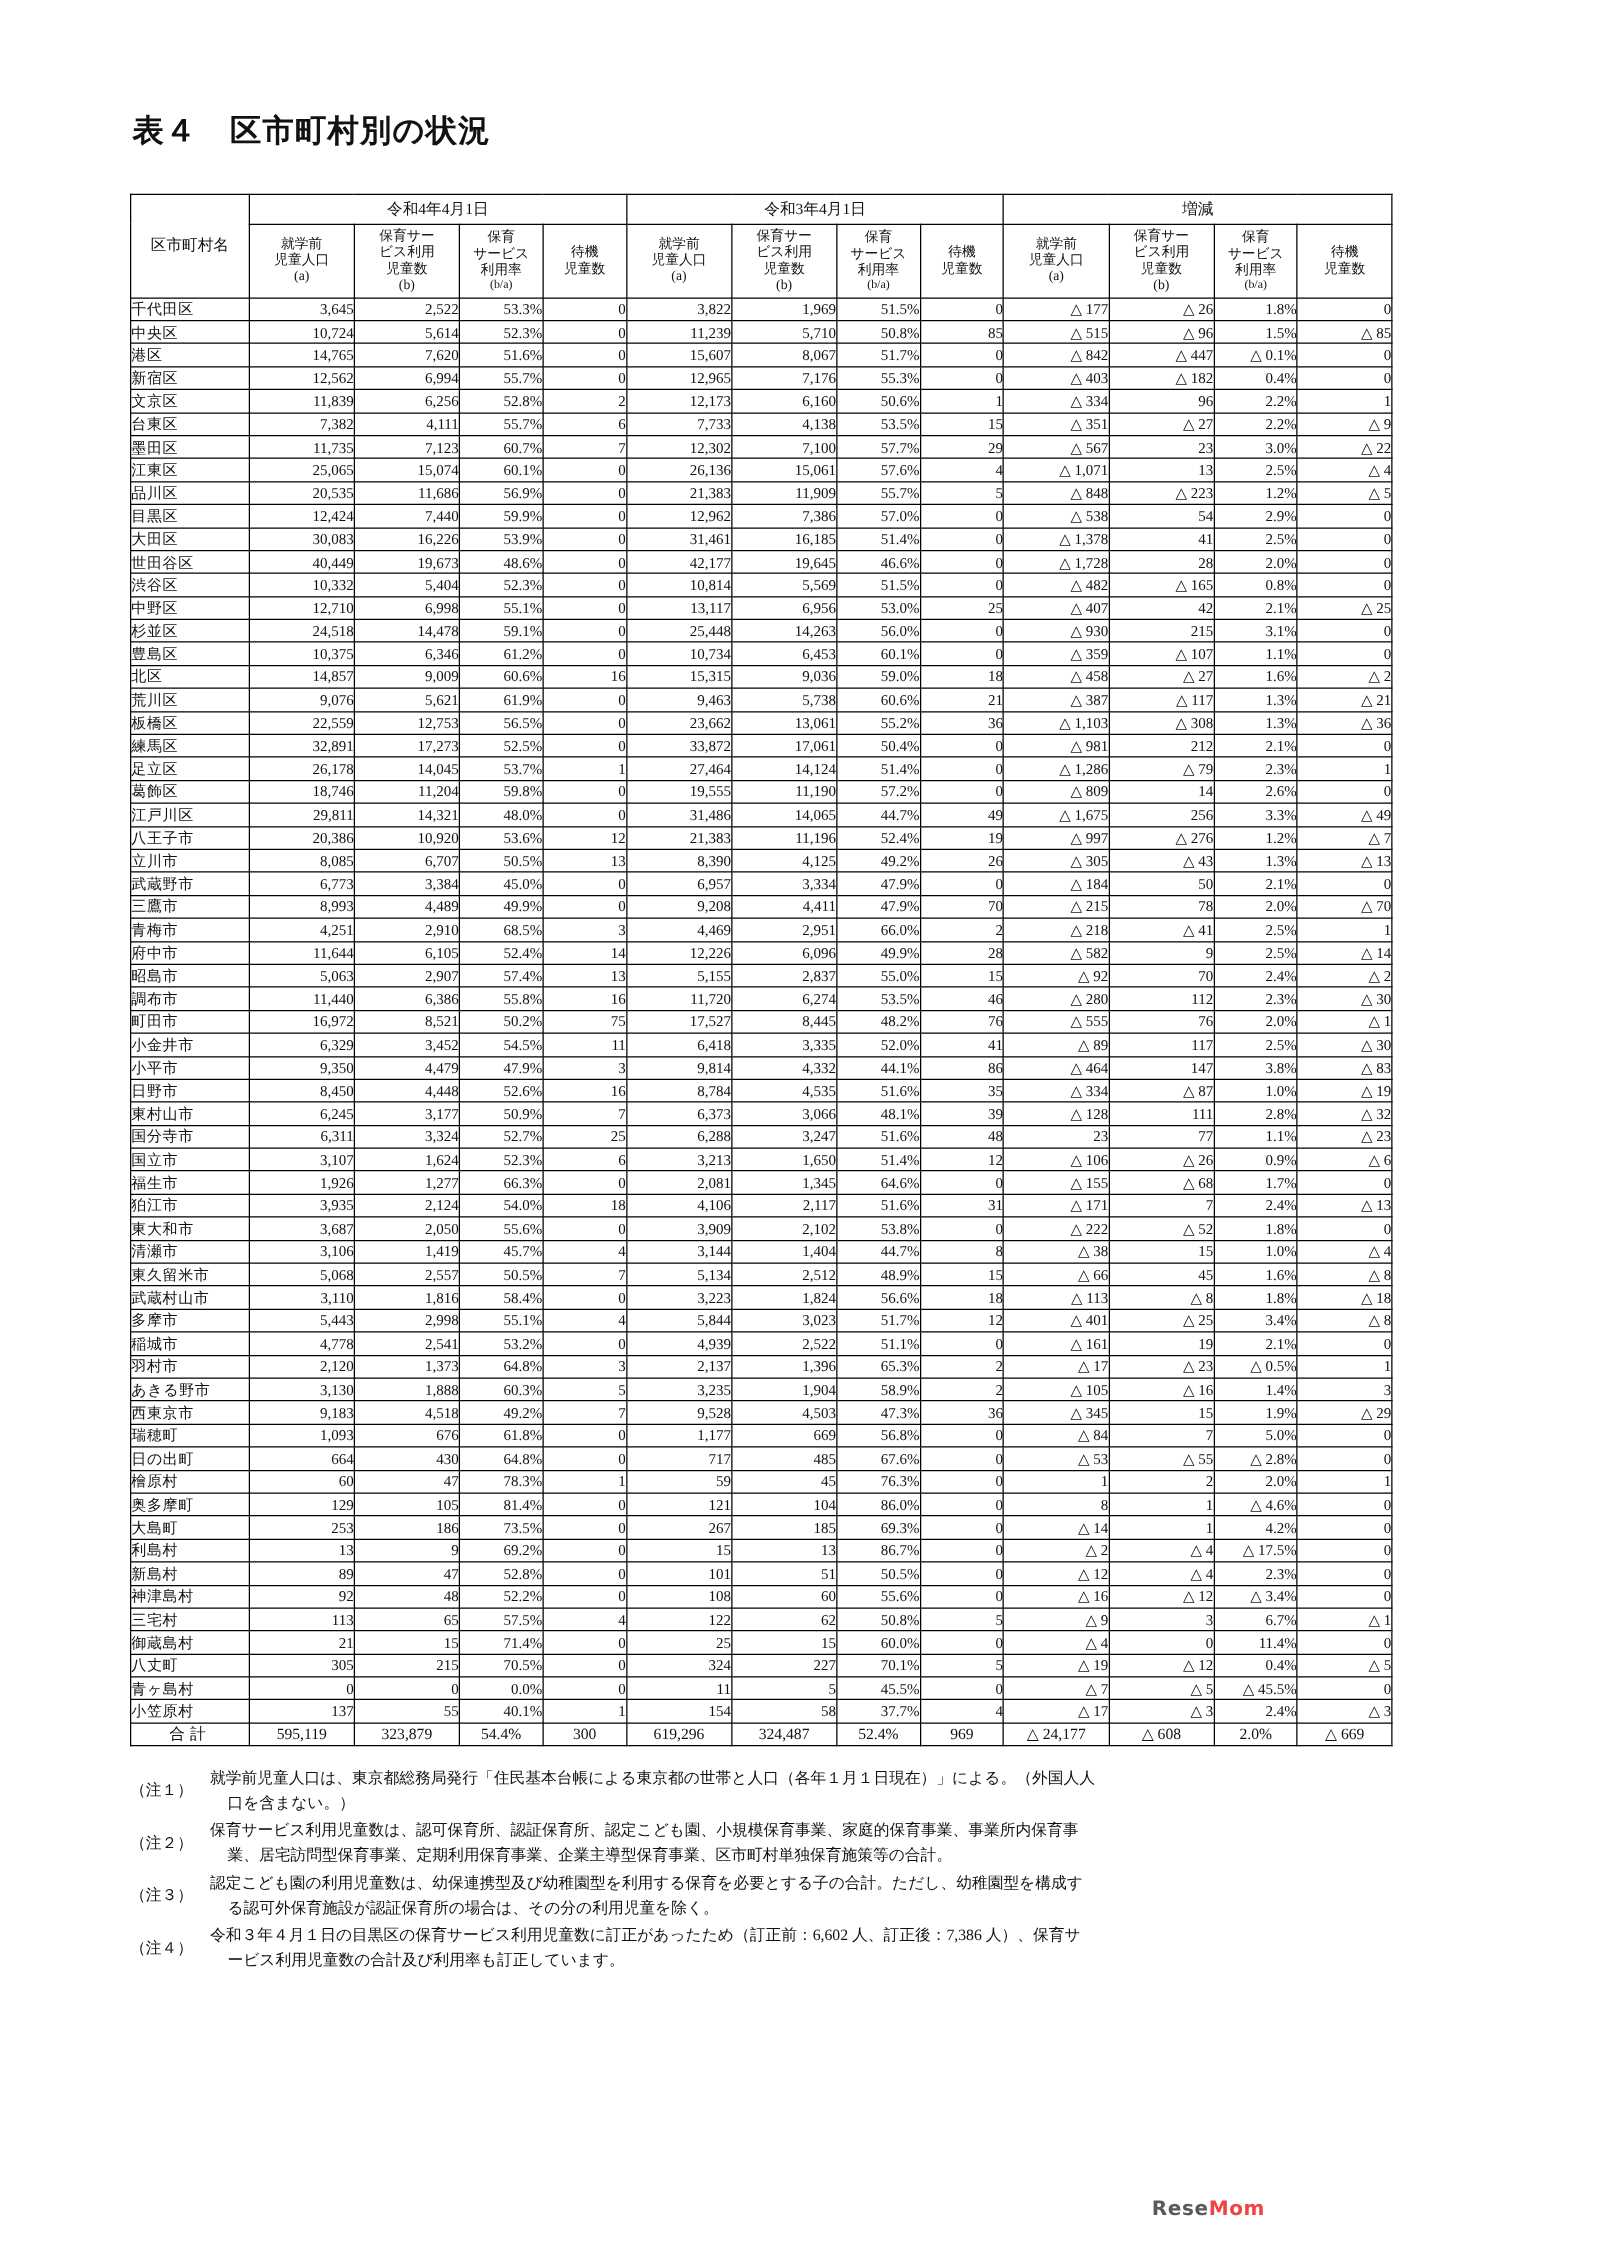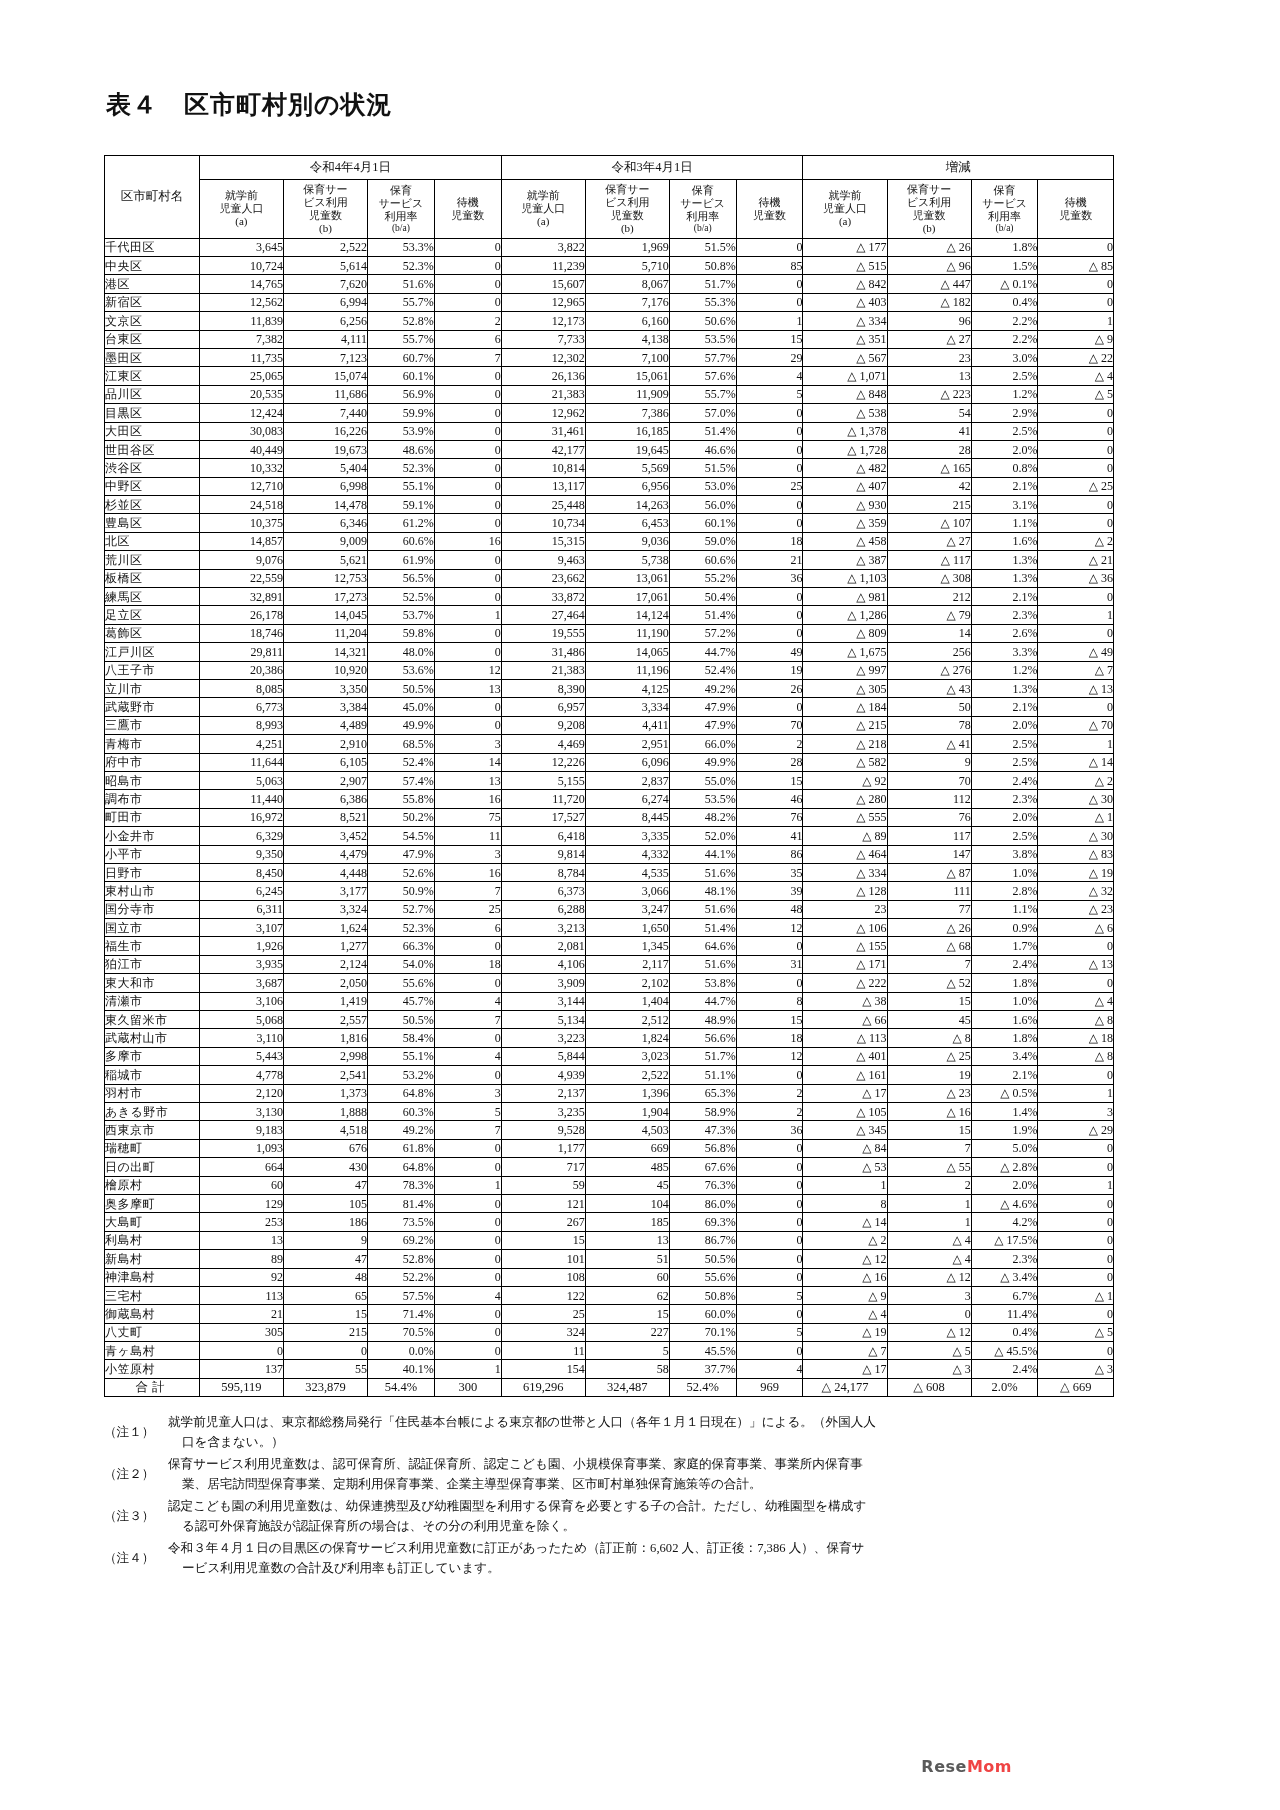--- a/index.html
+++ b/index.html
@@ -549,21 +549,21 @@
           <td class="num">52.4%</td>
           <td class="num">19</td>
           <td class="num sep-left">△ 997</td>
           <td class="num">△ 276</td>
           <td class="num">1.2%</td>
           <td class="num">△ 7</td>
         </tr>
         <tr>
           <td class="name">立川市</td>
           <td class="num">8,085</td>
-          <td class="num">3,350</td>
+          <td class="num">6,707</td>
           <td class="num">50.5%</td>
           <td class="num">13</td>
           <td class="num sep-left">8,390</td>
           <td class="num">4,125</td>
           <td class="num">49.2%</td>
           <td class="num">26</td>
           <td class="num sep-left">△ 305</td>
           <td class="num">△ 43</td>
           <td class="num">1.3%</td>
           <td class="num">△ 13</td>

